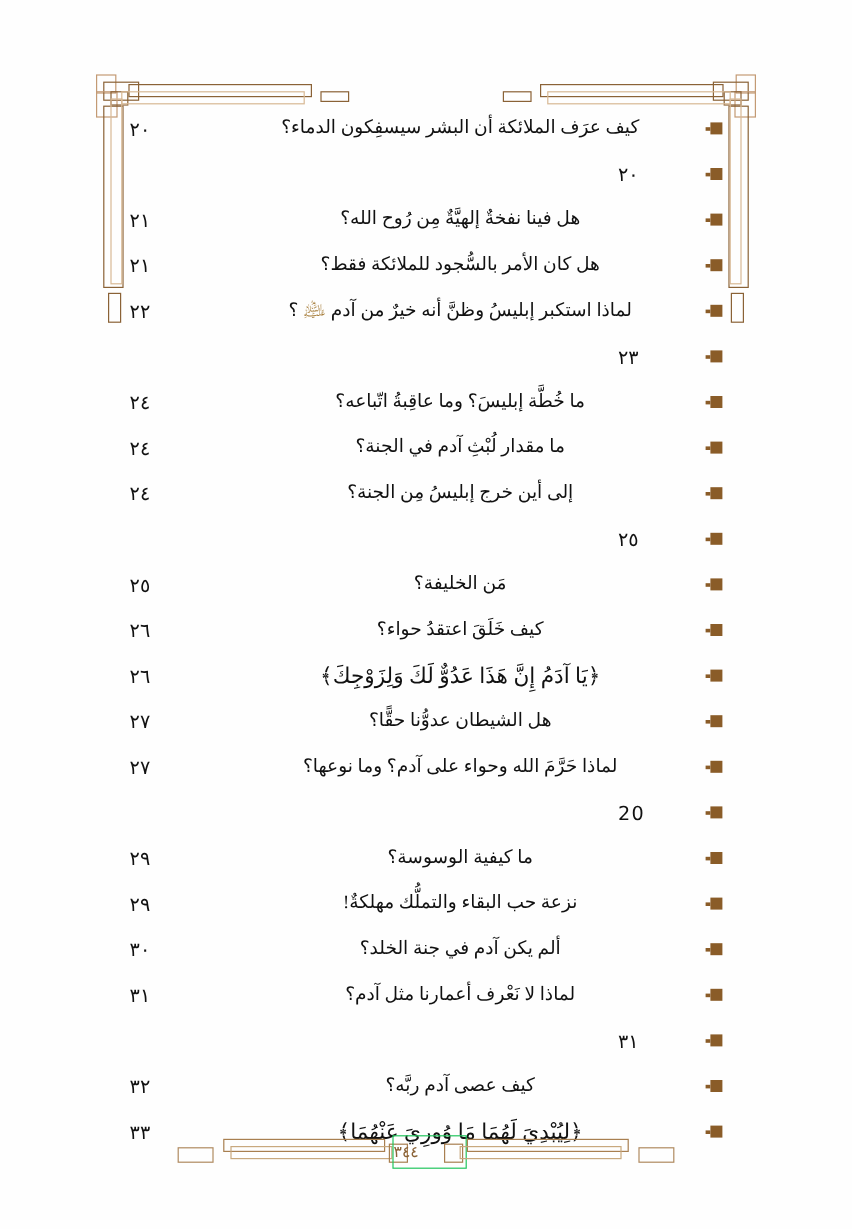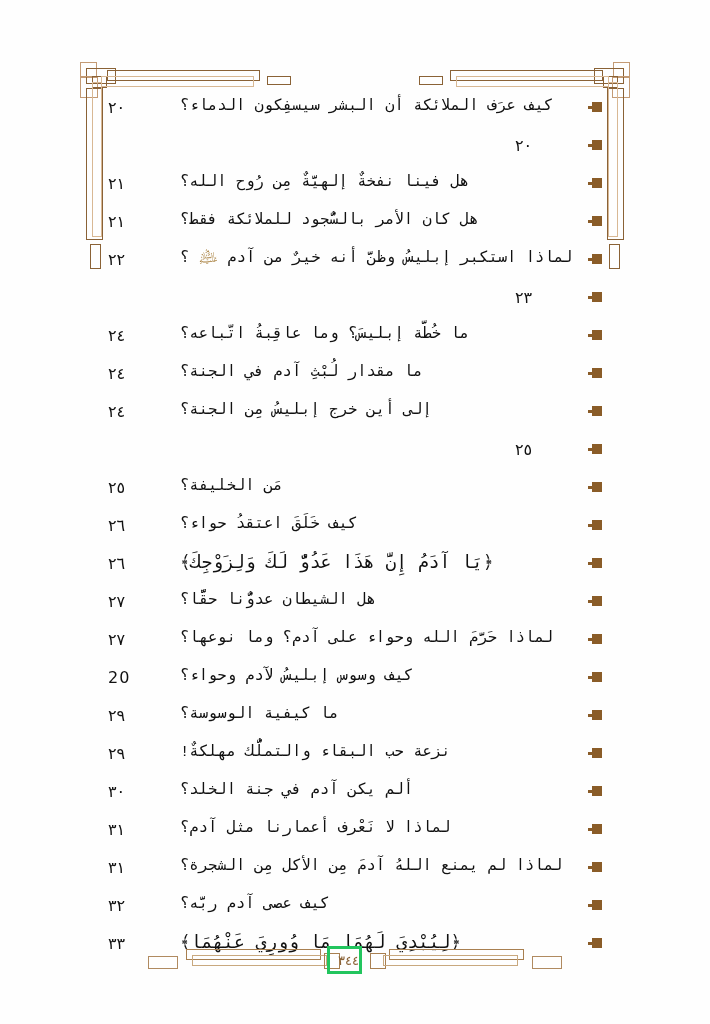--- a/index.html
+++ b/index.html
@@ -91,22 +91,22 @@
     content: "";
     position: absolute;
     left: -4px;
     top: 3.5px;
     width: 4px;
     height: 3px;
     background: #8a5c28;
   }
   .toc-title {
     flex: 1 1 auto;
-    text-align: left;
-    font-family: Liberation Mono, monospace;
+    text-align: center;
+    font-family: Liberation Serif, serif;
     font-size: 15.5px;
     line-height: 1.25;
     color: #111111;
     white-space: nowrap;
     overflow: visible;
   }
   .toc-title.quran {
     font-size: 18px;
     letter-spacing: 0.2px;
   }
@@ -135,22 +135,22 @@
     top: 938px;
     height: 46px;
   }
   .f-el { position: absolute; box-sizing: border-box; }
 
   .f-cap-l  { left: 148px;  top: 18px; width: 30px;  height: 13px; border: 1px solid #b08a60; }
   .f-bar-l1 { left: 186px;  top: 11px; width: 135px; height: 11px; border: 1px solid #a87f50; }
   .f-bar-l2 { left: 192px;  top: 17px; width: 135px; height: 11px; border: 1px solid #c8a87e; }
   .f-tab-l  { left: 324px;  top: 15px; width: 16px;  height: 16px; border: 1px solid #a87f50; }
 
-  .f-numbox { left: 327px;  top: 8px;  width: 35px;  height: 28px; border: 3px solid #22c55e;
-              display: flex; align-items: center; justify-content: flex-start; }
+  .f-numbox { left: 327px;  top: 8px;  width: 62px;  height: 28px; border: 1px solid #22c55e;
+              display: flex; align-items: center; justify-content: flex-end; }
   .f-numbox span {
     font-family: "DejaVu Sans", "Liberation Sans", sans-serif;
     font-size: 13px;
     color: #8a6236;
     letter-spacing: 1px;
     direction: rtl;
   }
 
   .f-tab-r  { right: 324px; top: 15px; width: 16px;  height: 16px; border: 1px solid #a87f50; }
   .f-bar-r1 { right: 186px; top: 11px; width: 135px; height: 11px; border: 1px solid #a87f50; }
@@ -255,21 +255,20 @@
         <span class="toc-title">هل الشيطان عدوُّنا حقًّا؟</span>
         <span class="toc-page">٢٧</span>
       </div>
       <div class="toc-row">
         <span class="toc-bullet"></span>
         <span class="toc-title">لماذا حَرَّمَ الله وحواء على آدم؟ وما نوعها؟</span>
         <span class="toc-page">٢٧</span>
       </div>
       <div class="toc-row">
         <span class="toc-bullet"></span>
-        <span class="toc-title">كيف وسوس إبليسُ لآدم وحواء؟</span>
         <span class="toc-page">20</span>
       </div>
       <div class="toc-row">
         <span class="toc-bullet"></span>
         <span class="toc-title">ما كيفية الوسوسة؟</span>
         <span class="toc-page">٢٩</span>
       </div>
       <div class="toc-row">
         <span class="toc-bullet"></span>
         <span class="toc-title">نزعة حب البقاء والتملُّك مهلكةٌ!</span>
@@ -280,21 +279,20 @@
         <span class="toc-title">ألم يكن آدم في جنة الخلد؟</span>
         <span class="toc-page">٣٠</span>
       </div>
       <div class="toc-row">
         <span class="toc-bullet"></span>
         <span class="toc-title">لماذا لا نَعْرف أعمارنا مثل آدم؟</span>
         <span class="toc-page">٣١</span>
       </div>
       <div class="toc-row">
         <span class="toc-bullet"></span>
-        <span class="toc-title">لماذا لم يمنع اللهُ آدمَ مِن الأكل مِن الشجرة؟</span>
         <span class="toc-page">٣١</span>
       </div>
       <div class="toc-row">
         <span class="toc-bullet"></span>
         <span class="toc-title">كيف عصى آدم ربَّه؟</span>
         <span class="toc-page">٣٢</span>
       </div>
       <div class="toc-row">
         <span class="toc-bullet"></span>
         <span class="toc-title quran">﴿لِيُبْدِيَ لَهُمَا مَا وُورِيَ عَنْهُمَا﴾</span>

